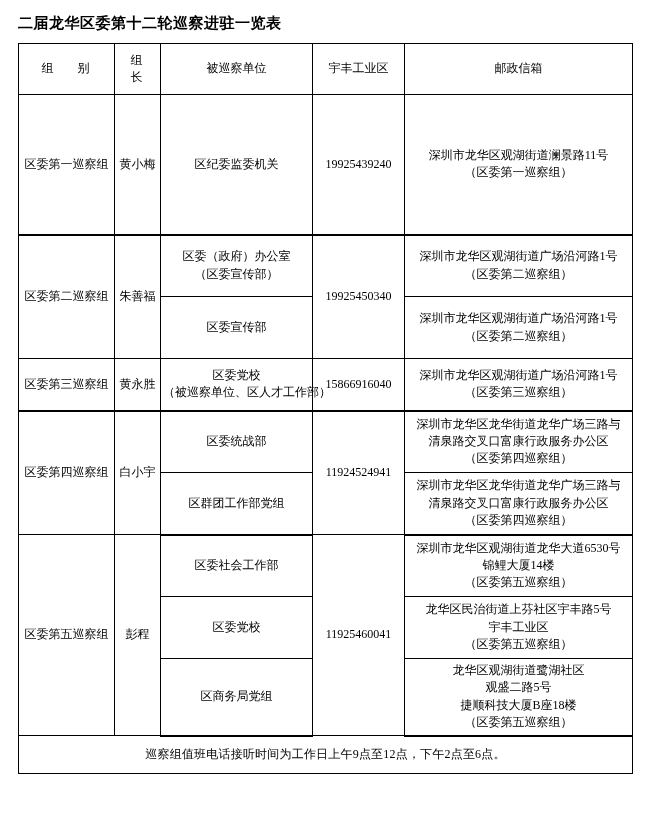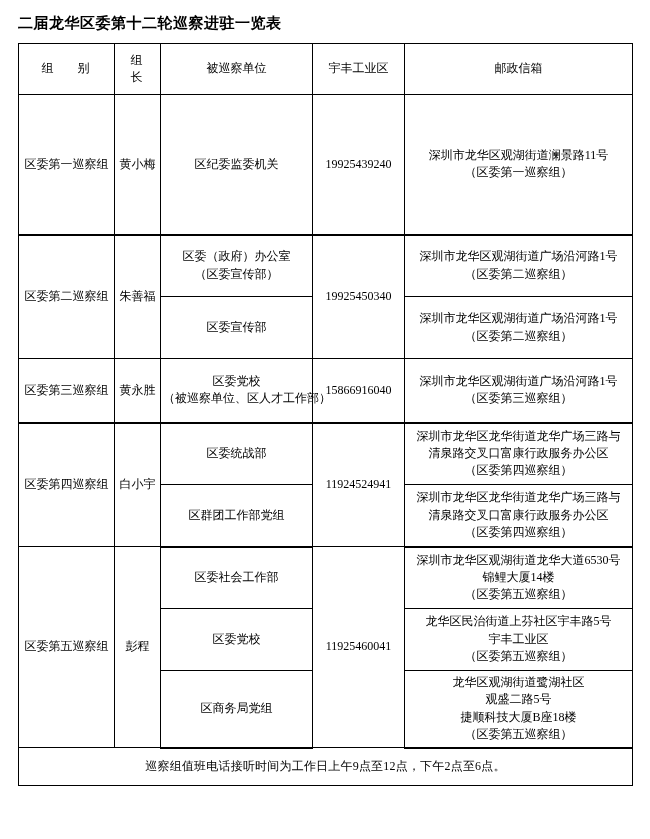--- a/index.html
+++ b/index.html
@@ -60,21 +60,21 @@
 
   .cell-lines > div { white-space: nowrap; }
   .thickbottom { border-bottom: 2px solid #000 !important; }
   .footnote td {
     height: 30px;
     font-size: 12.5px;
     letter-spacing: 0.2px;
   }
   .r-tall { height: 140px; }
   .r-mid { height: 62px; }
-  .r-small { height: 64px; }
+  .r-small { height: 52px; }
 </style>
 </head>
 <body>
 
 <div class="page">
 
   <div class="doc-title">二届龙华区委第十二轮巡察进驻一览表</div>
 
   <table class="main">
     <colgroup>

